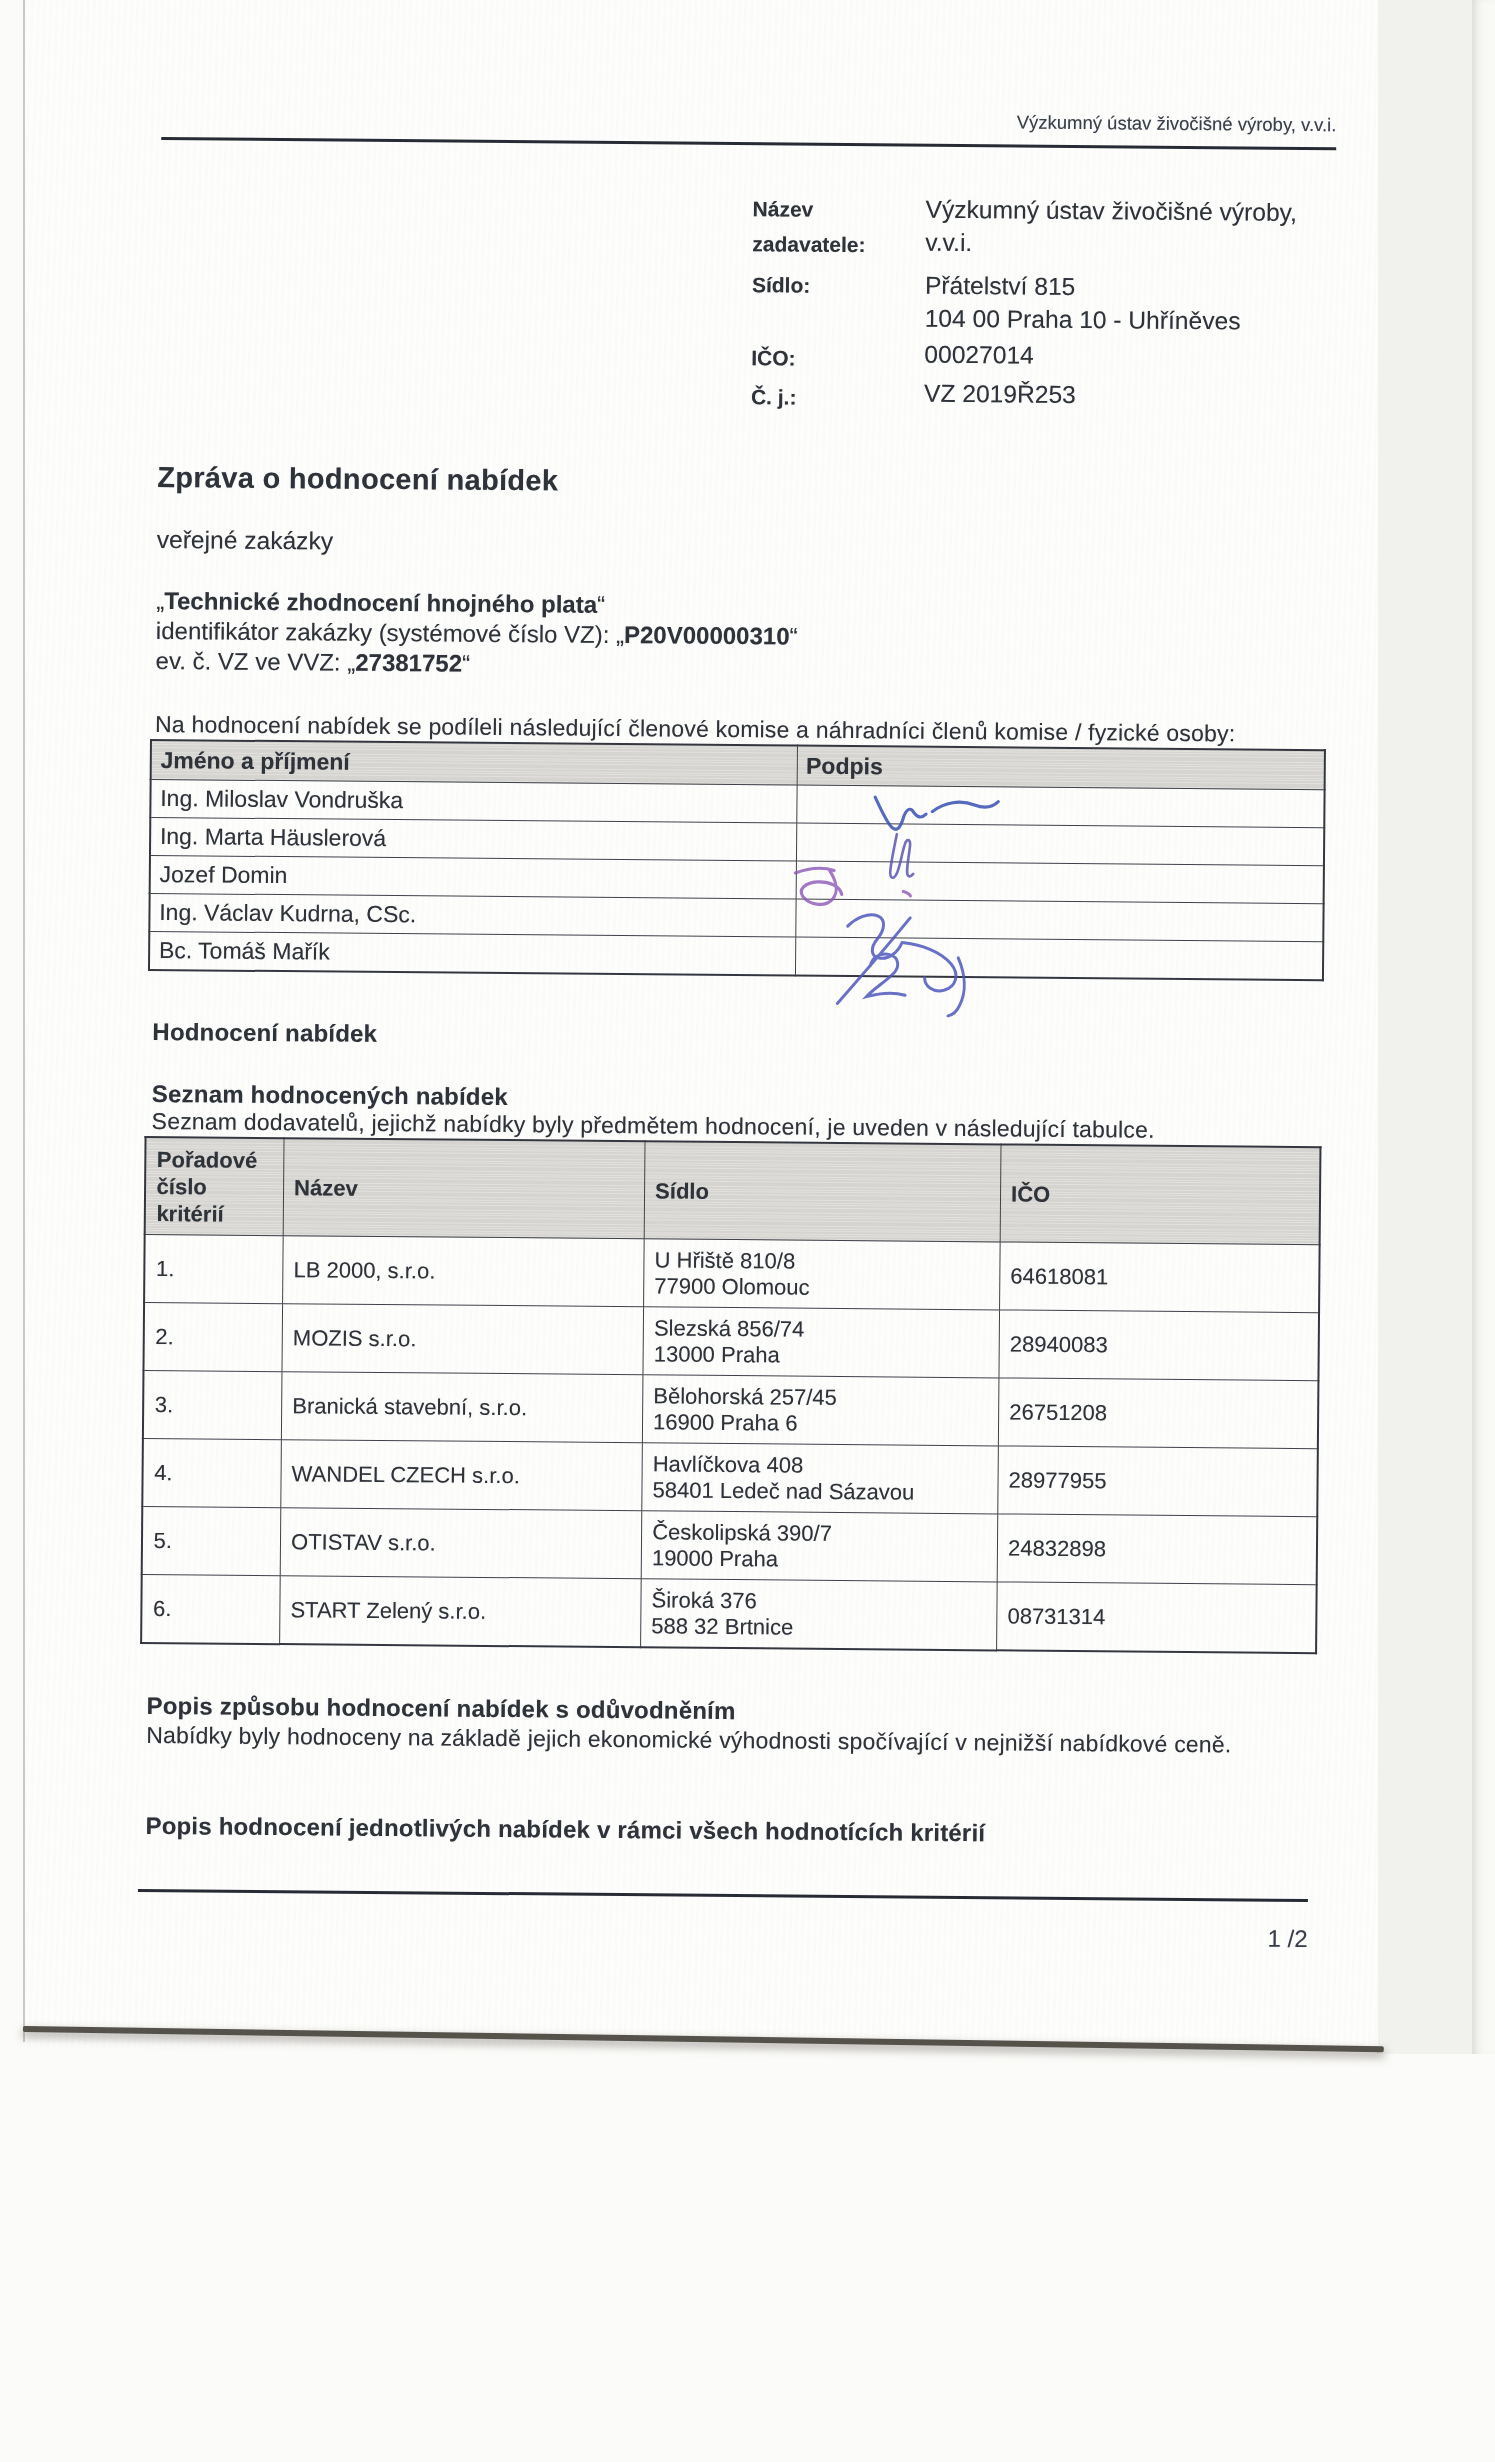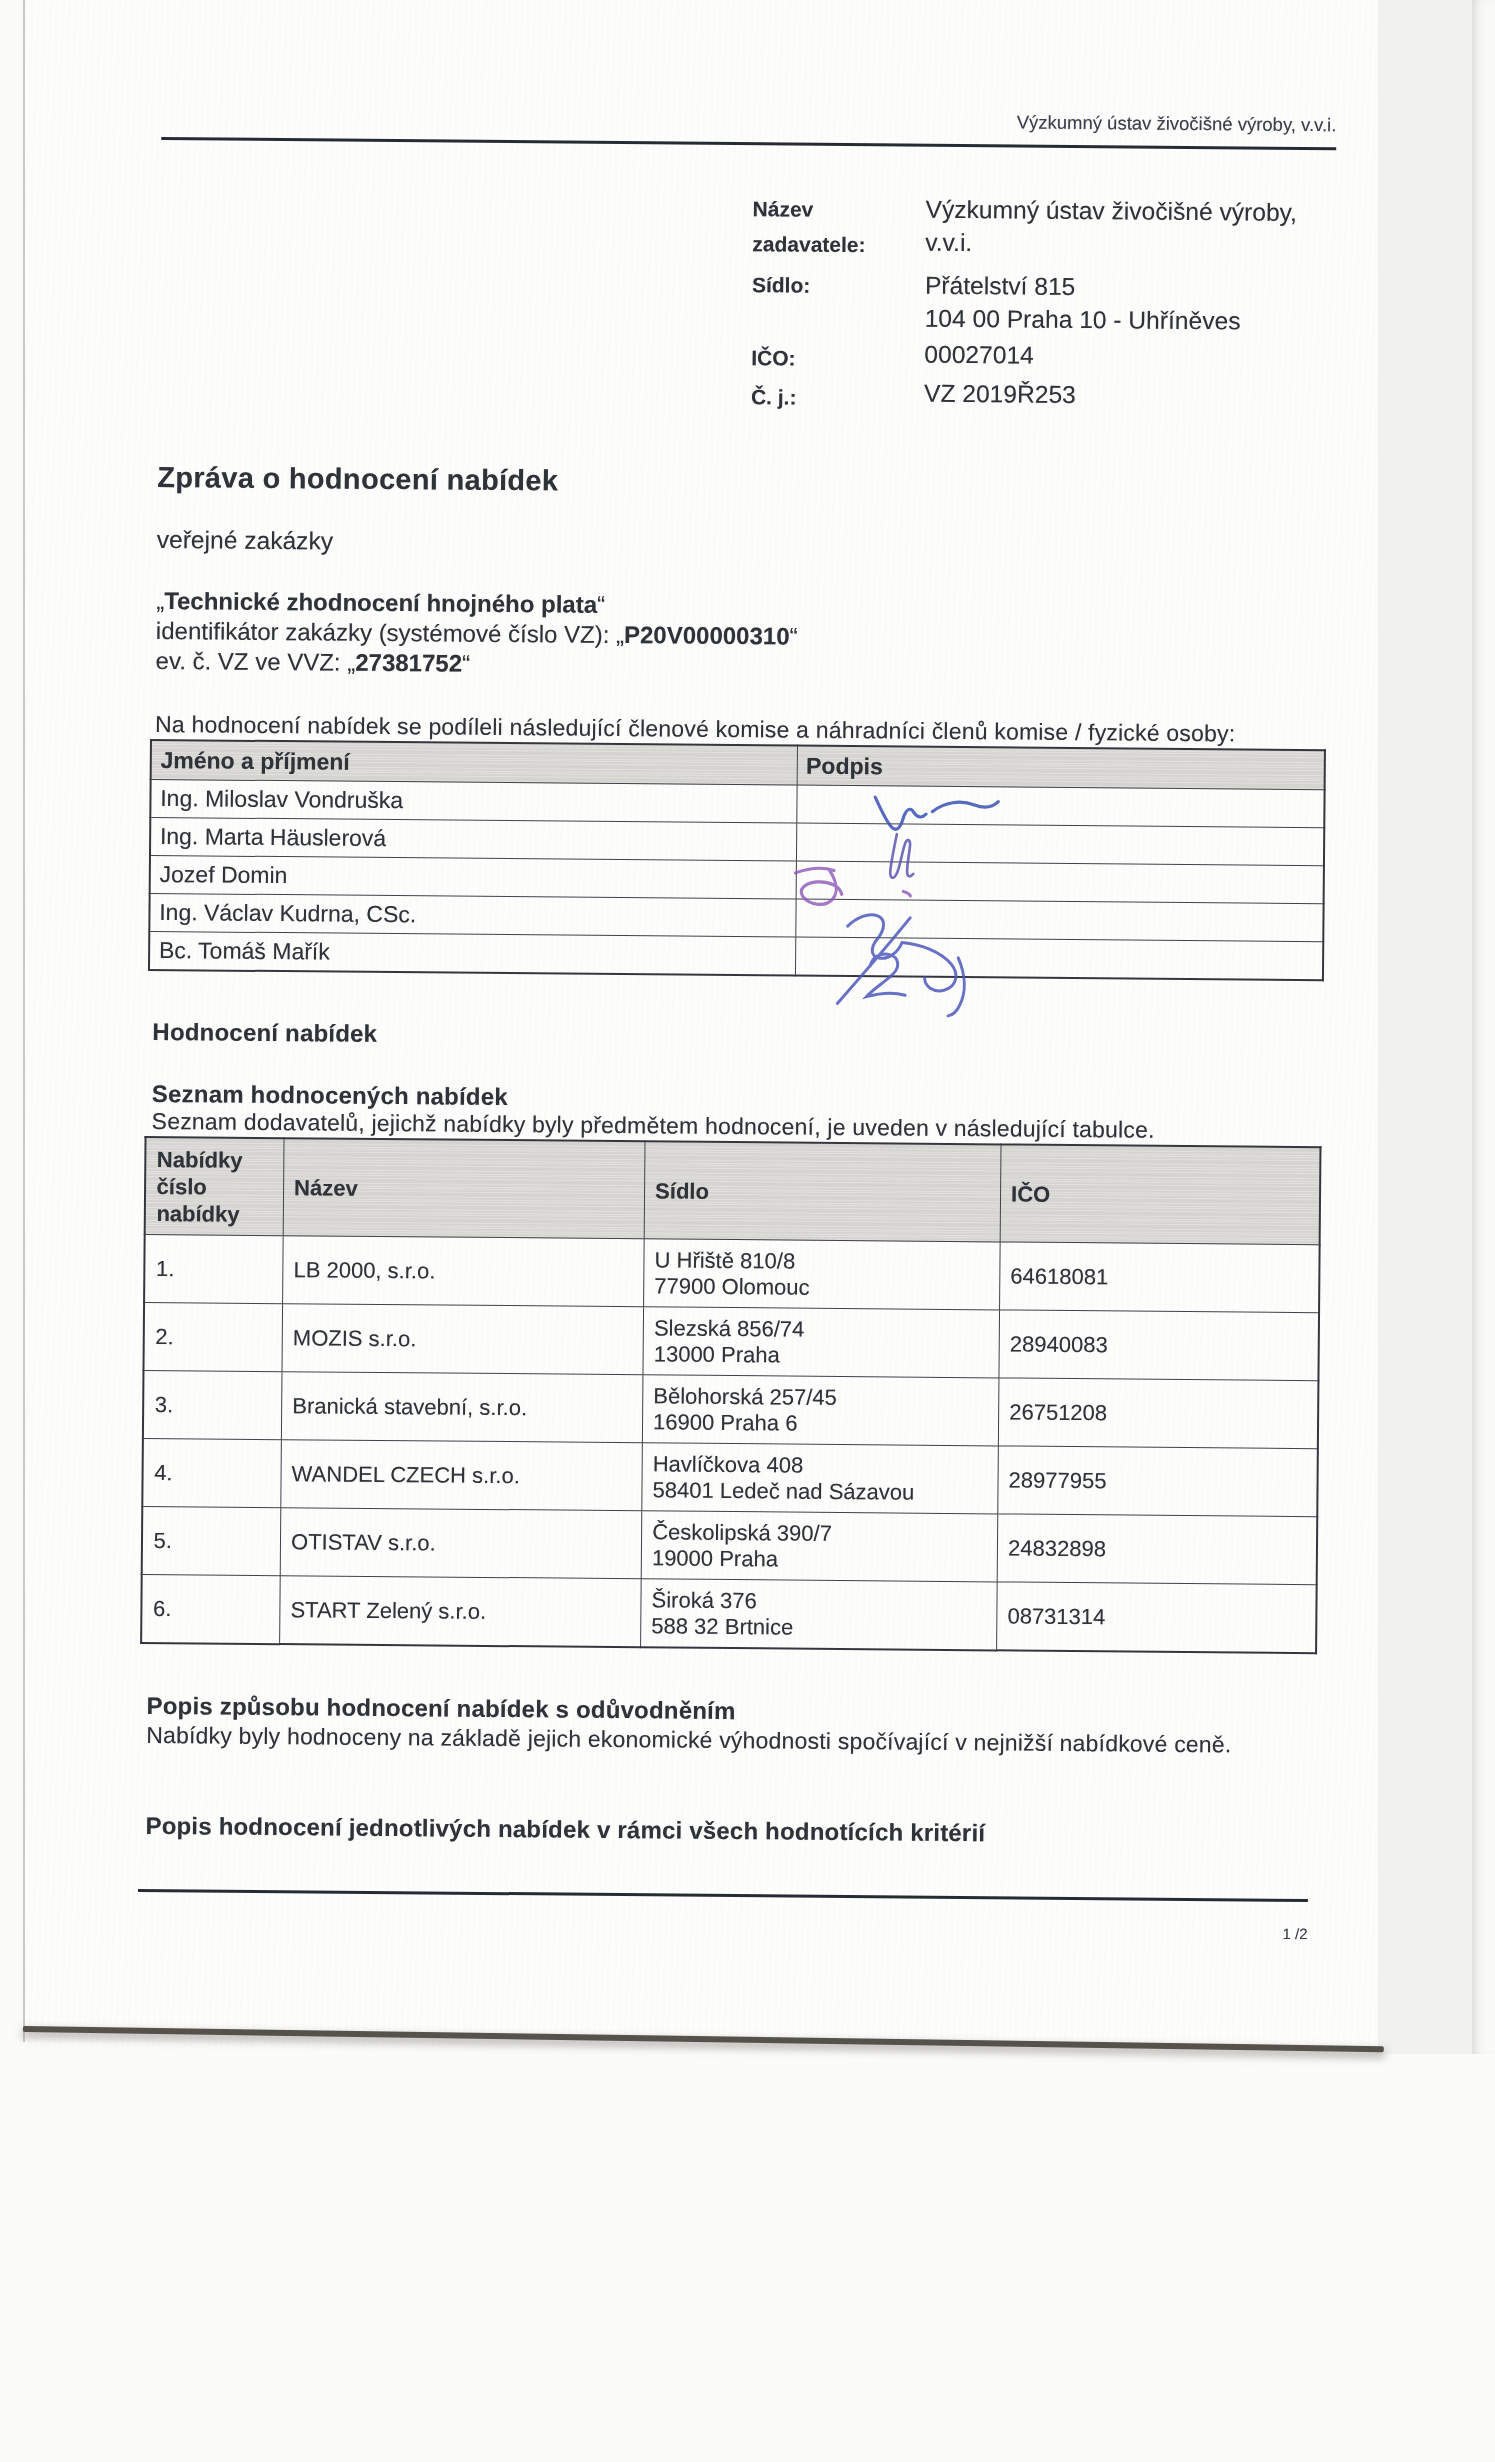--- a/index.html
+++ b/index.html
@@ -71,21 +71,21 @@
   .t1 th { height:38px; font-size:23px; padding:0 0 0 8.8px; }
   .t1 td { height:37px; font-size:23px; padding:0 0 0 8.8px; }
 
   .t2 { left:123px; top:1136px; width:1176px; border:2.6px solid #34373f; }
   .t2 th, .t2 td { border:1.8px solid #3f424a; vertical-align:middle; }
   .t2 th { height:96px; font-size:22px; padding:0 7px 0 10.6px; line-height:27px; }
   .t2 td { height:67px; font-size:22px; padding:0 7px 0 10.6px; }
   .pre { white-space:pre-line; line-height:26px; }
 
   .ftr-rule { left:123px; top:1889px; width:1170px; height:2.6px; background:#272b33; }
-  .pagenum { left:1205px; top:1915px; width:88px; font-size:15px; text-align:right; color:#3a404b; }
+  .pagenum { left:1205px; top:1915px; width:88px; font-size:24px; text-align:right; color:#3a404b; }
 
   .sigs { position:absolute; left:0; top:0; width:1353px; height:2046px; pointer-events:none; }
 </style>
 </head>
 <body>
 
 <div class="stage">
   <div class="right-gap"></div>
   <div class="right-sheet"></div>
   <div class="sheet"></div>
@@ -164,21 +164,21 @@
 
     <table class="t2">
       <colgroup>
           <col style="width:138px">
           <col style="width:361px">
           <col style="width:356px">
           <col style="width:320px">
         </colgroup>
       <tbody>
           <tr>
-        <th>Nabídky číslo nabídky</th>
+        <th>Pořadové číslo kritérií</th>
         <th>Název</th>
         <th>Sídlo</th>
         <th>IČO</th>
       </tr>
       <tr>
         <td>1.</td>
         <td>LB 2000, s.r.o.</td>
         <td class="pre">U Hřiště 810/8
 77900 Olomouc</td>
         <td>64618081</td>

